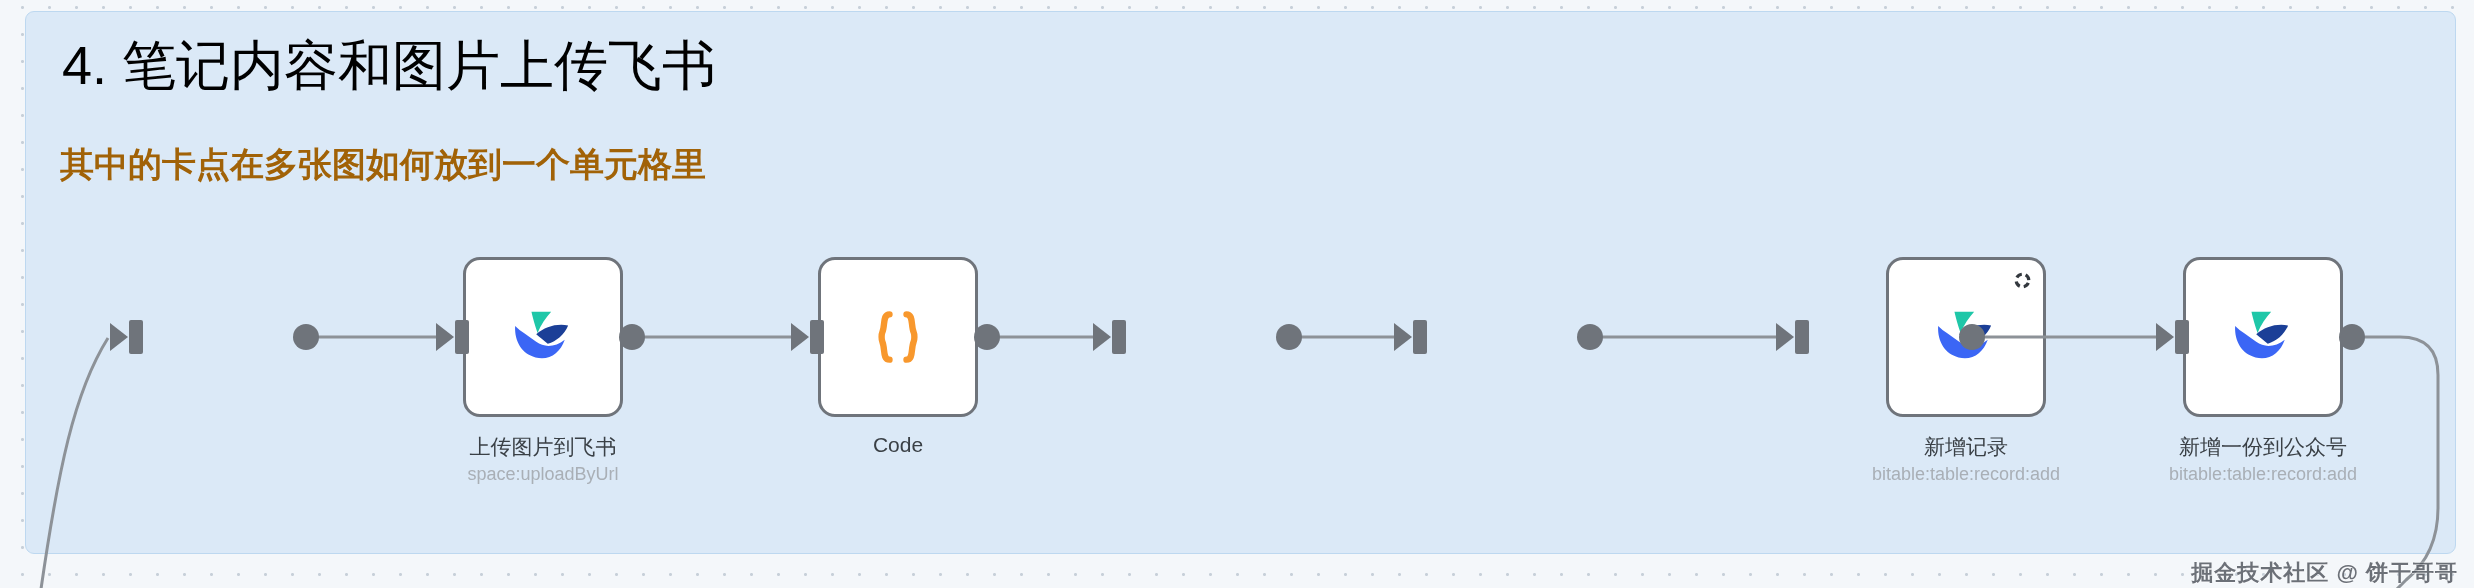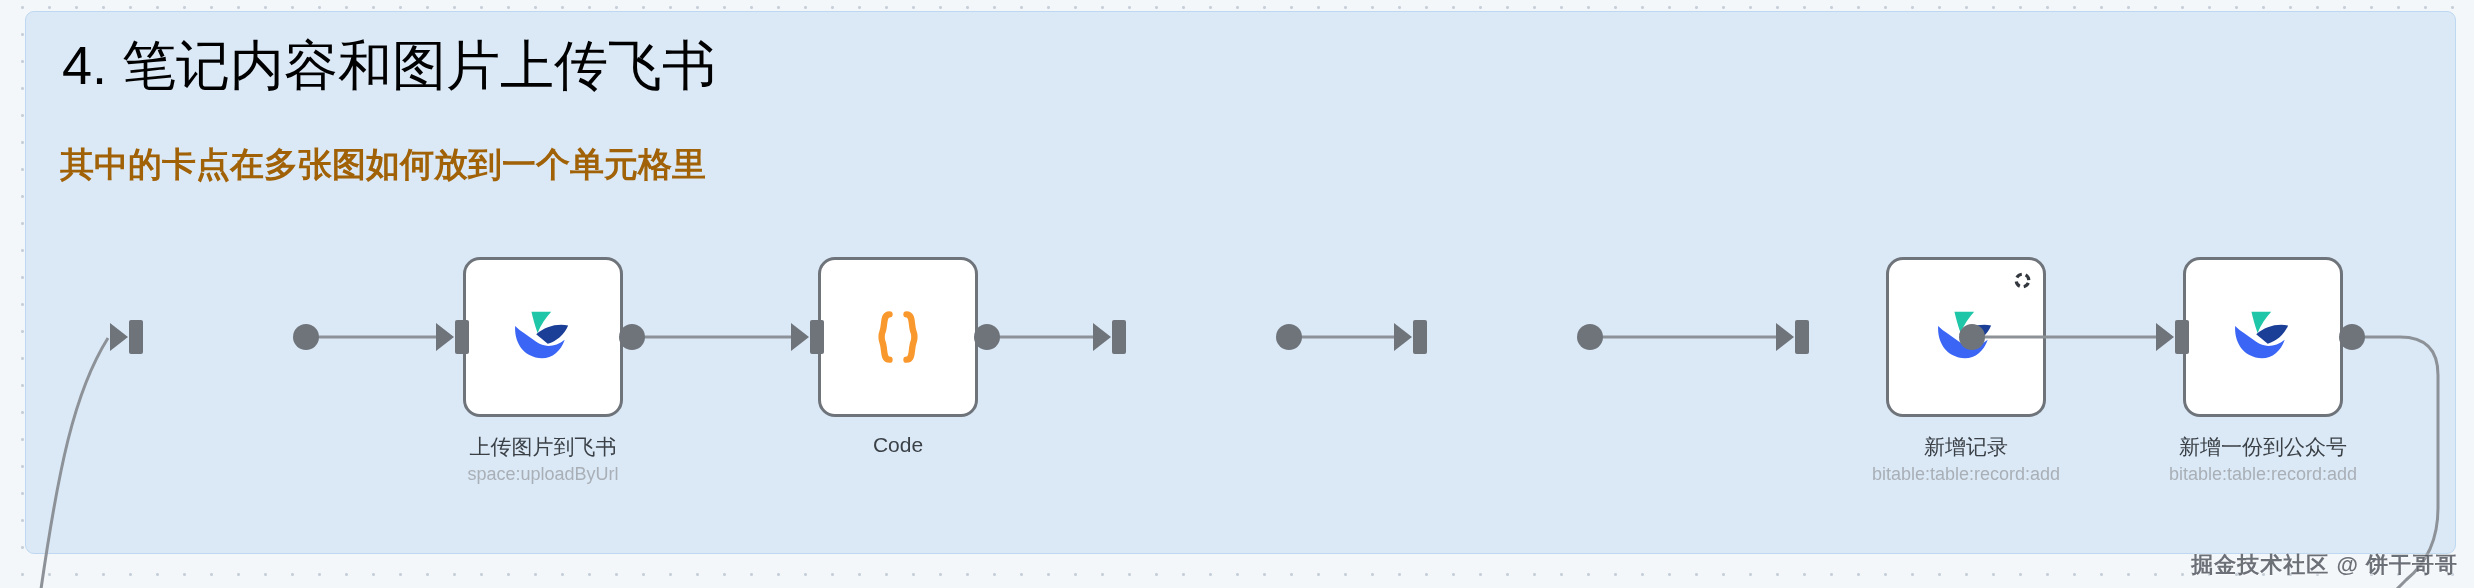--- a/index.html
+++ b/index.html
@@ -35,21 +35,21 @@
   .node-label{
     position:absolute;top:176px;left:50%;transform:translateX(-50%);
     font-size:21px;color:#3a4046;white-space:nowrap;text-align:center;
   }
   .node-sublabel{
     position:absolute;top:207px;left:50%;transform:translateX(-50%);
     font-size:18px;color:#a9afb6;white-space:nowrap;text-align:center;
   }
   #wires{position:absolute;left:0;top:0;width:2474px;height:588px;pointer-events:none;}
   #watermark{
-    position:absolute;right:16px;bottom:8px;
+    position:absolute;right:16px;bottom:0;
     font-size:22px;font-weight:bold;color:rgba(52,58,68,0.72);
     text-shadow:0 1px 0 rgba(255,255,255,0.55), 0 -1px 0 rgba(255,255,255,0.35);
     white-space:nowrap;letter-spacing:1px;
   }
 </style>
 </head>
 <body>
 
 <div id="canvas">
 

